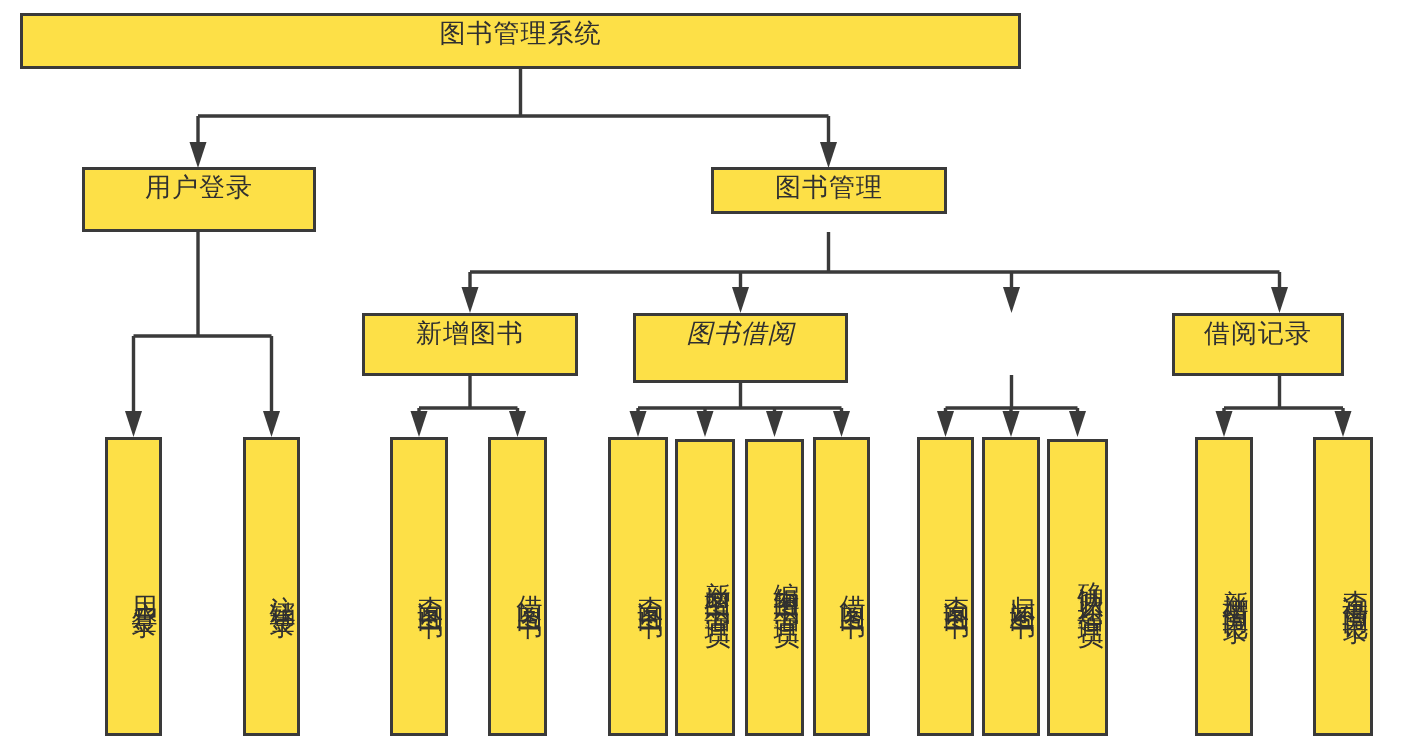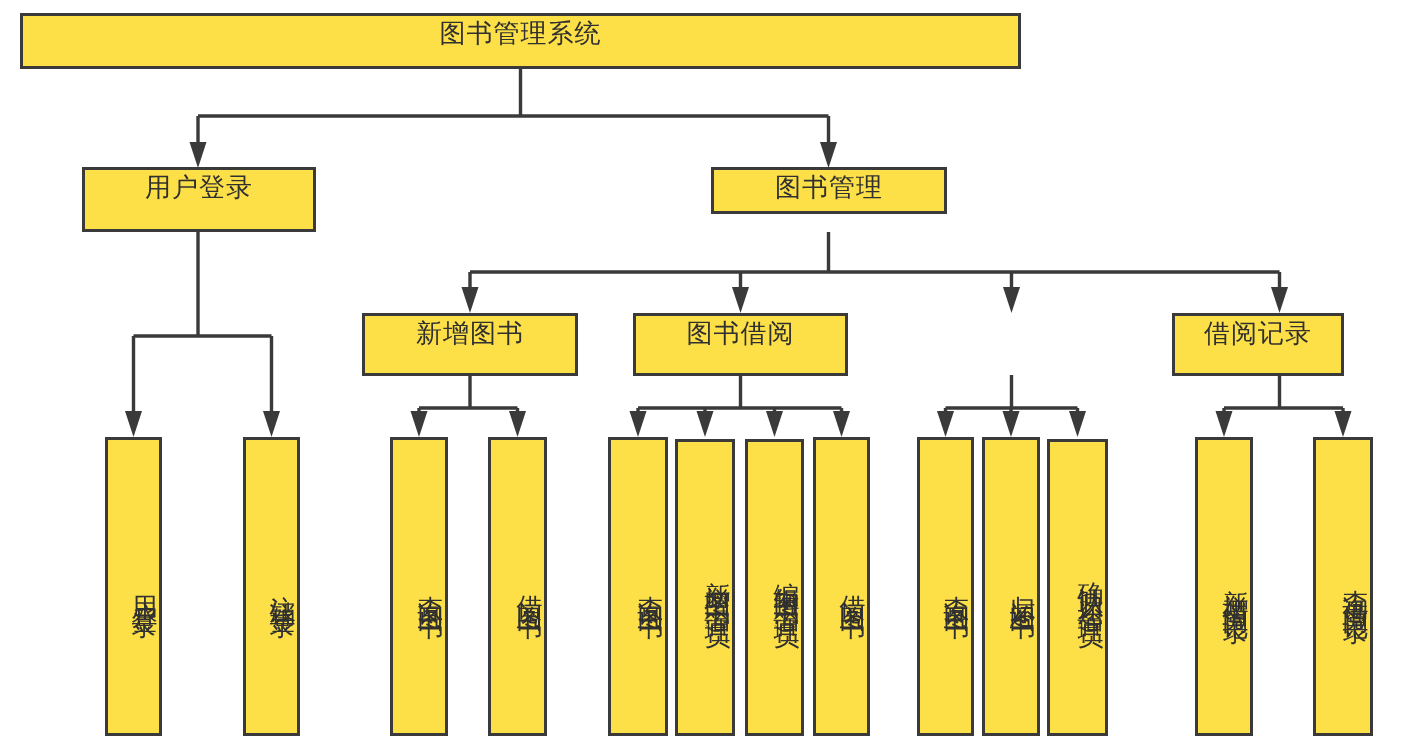--- a/index.html
+++ b/index.html
@@ -106,21 +106,21 @@
   <div class="box h-box" style="left:82px; top:167px; width:234px; height:65px;">
     <span>用户登录</span>
   </div>
   <div class="box h-box" style="left:711px; top:167px; width:236px; height:47px;">
     <span>图书管理</span>
   </div>
 
   <div class="box h-box" style="left:362px; top:313px; width:216px; height:63px;">
     <span>新增图书</span>
   </div>
-  <div class="box h-box" style="left:633px; top:313px; width:215px; height:63px;">
+  <div class="box h-box" style="left:633px; top:313px; width:215px; height:70px;font-style:italic;">
     <span>图书借阅</span>
   </div>
   <div class="box h-box" style="left:1172px; top:313px; width:172px; height:63px;">
     <span>借阅记录</span>
   </div>
 
   <div class="box leaf" style="left:105px; top:437px; width:57px; height:299px;">用户登录</div>
   <div class="box leaf" style="left:243px; top:437px; width:57px; height:299px;">注销登录</div>
 
   <div class="box leaf" style="left:390px; top:437px; width:58px; height:299px;">查询图书</div>

